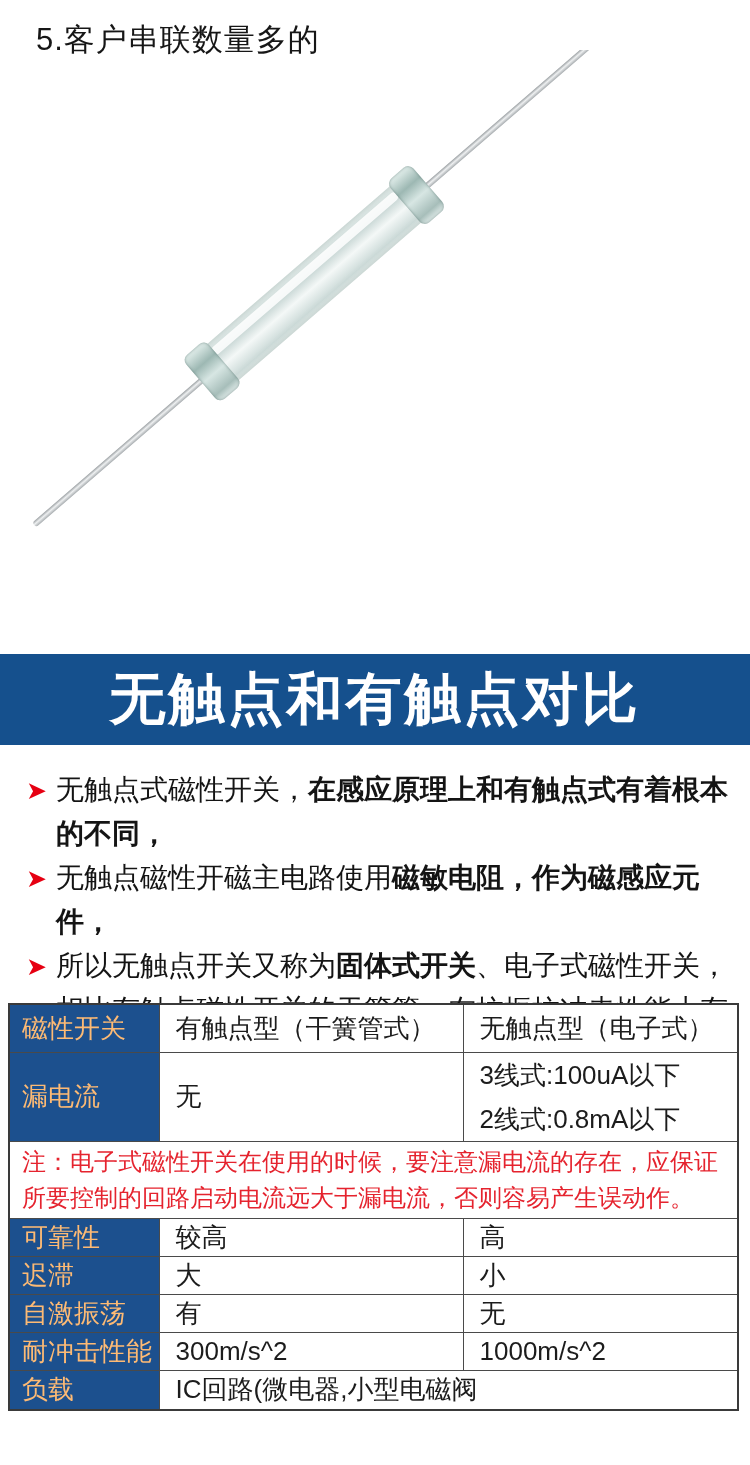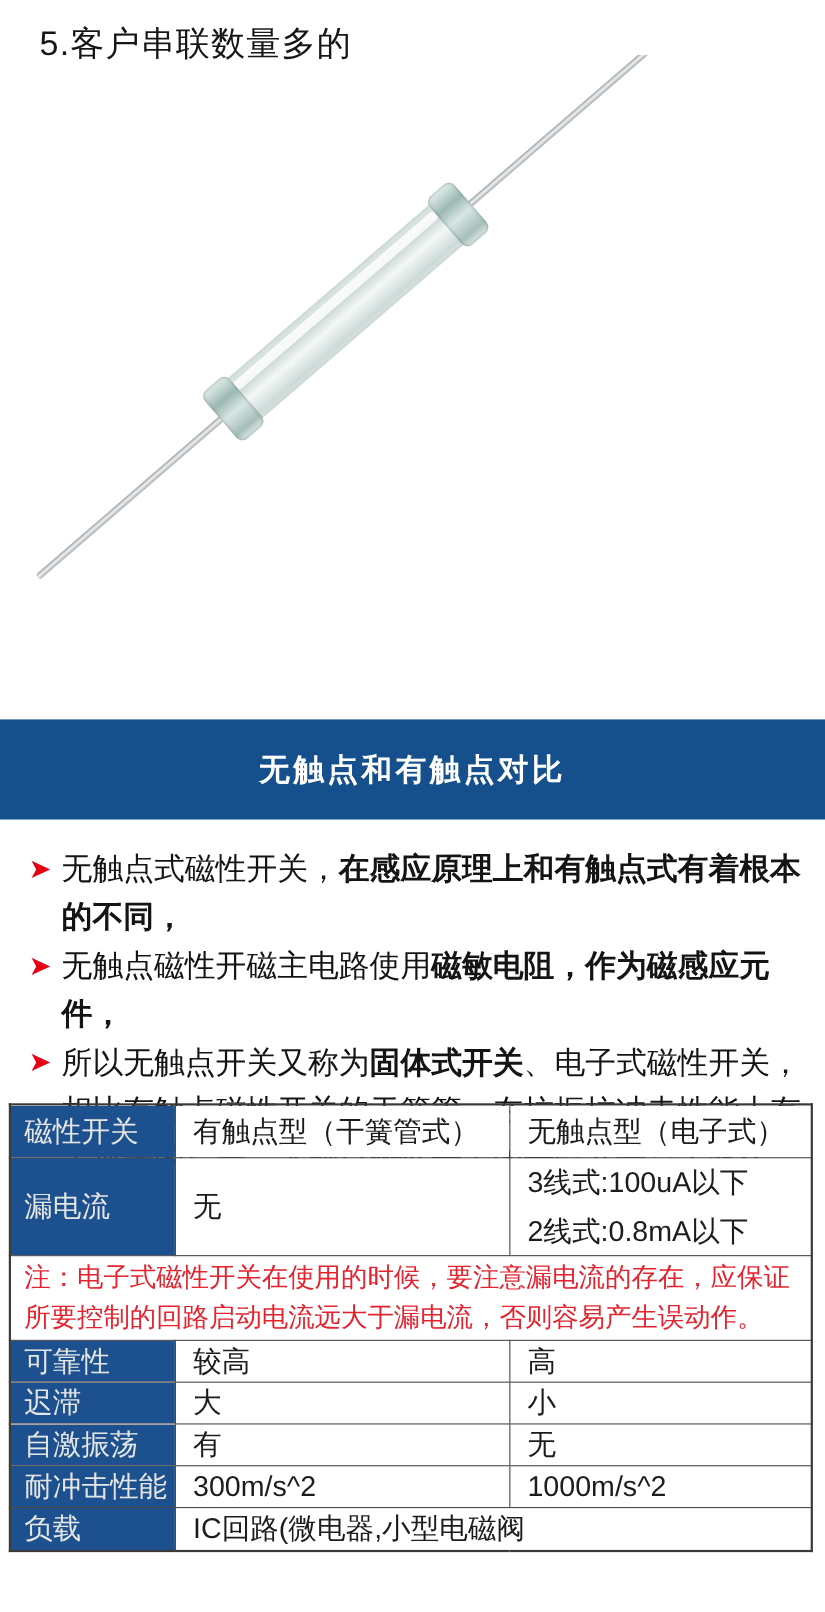--- a/index.html
+++ b/index.html
@@ -34,35 +34,35 @@
     background:linear-gradient(to bottom,#aab4b2,#7f8a88);}
   .cap{position:absolute;top:11px;width:30px;height:58px;border-radius:7px;
     background:linear-gradient(to bottom,#e3efec,#9db8b3 30%,#d7e6e3 55%,#a7beba 85%,#dfeae8);
     box-shadow:inset 0 0 3px rgba(70,100,95,.6);}
   .cap-left{left:220px;}
   .cap-right{left:490px;}
 
   
   .banner{position:absolute;left:0;top:654px;width:750px;height:91px;background:var(--banner-bg);
     display:flex;align-items:center;justify-content:center;}
-  .banner-title{color:#ffffff;font-size:28px;font-weight:700;letter-spacing:3px;}
+  .banner-title{color:#ffffff;font-size:56px;font-weight:700;letter-spacing:3px;}
 
   
   .bullets{position:absolute;left:28px;top:768px;width:710px;}
   .bullet{position:relative;padding-left:28px;font-size:28px;line-height:44px;color:#141414;}
   .bullet .marker{position:absolute;left:-2px;top:0;color:var(--bullet-red);font-size:25px;}
   .b{font-weight:700;}
 
   
   table.cmp{position:absolute;left:8px;top:1003px;width:729px;border-collapse:collapse;
     table-layout:fixed;font-size:26px;color:#1c1c1c;}
   table.cmp th,table.cmp td{border:1px solid #4a4a4a;vertical-align:middle;text-align:left;
     font-weight:400;overflow:hidden;}
   table.cmp{border:2px solid #3a3a3a;}
-  table.cmp th{background:var(--cell-bg);color:#e5e5e5;padding-left:12px;}
+  table.cmp th{background:var(--cell-bg);color:#fdba74;padding-left:12px;}
   table.cmp td{padding-left:16px;background:#fff;}
   tr.rh1{height:48px;}
   tr.rh2{height:85px;}
   tr.rnote{height:77px;}
   tr.rsm{height:38px;}
   tr.rlast{height:40px;}
   td.multiline{white-space:pre-line;line-height:44px;}
   tr.rnote td{color:var(--note-red);font-size:24px;line-height:36px;padding:2px 12px;}
   td.merged{padding-left:185px;}
 </style>

